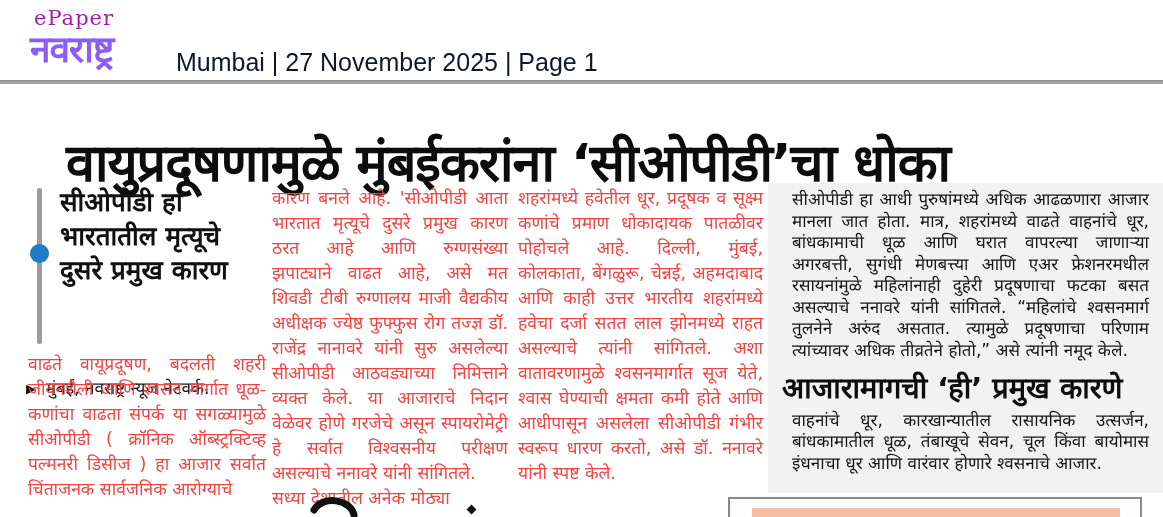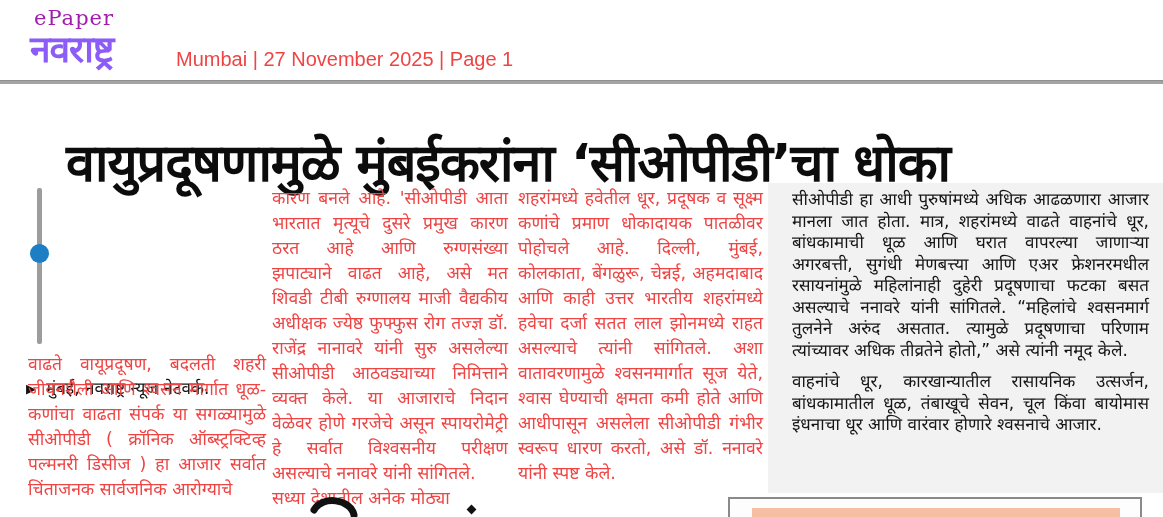--- a/index.html
+++ b/index.html
@@ -15,21 +15,21 @@
     font-size:21px;color:#a21caf;letter-spacing:1px;
   }
   .brand{
     position:absolute;left:30px;top:22px;
     font-size:37px;font-weight:700;color:#8b5cf6;
     letter-spacing:-1px;
   }
   .edition-line{
     position:absolute;left:176px;top:48px;
     font-family:"Liberation Sans","DejaVu Sans",sans-serif;
-    font-size:20px;color:#ef4444;text-align:center;
+    font-size:25px;color:#0f172a;text-align:center;
   }
   .header-rule{
     position:absolute;left:0;top:80px;width:1163px;height:3px;
     background:#a3a3a3;border-top:1px solid #8f8f8f;
   }
   .headline{
     position:absolute;left:58px;top:96px;width:1075px;
     font-size:52px;font-weight:700;color:#0c0c0c;
     line-height:1.25;letter-spacing:-1px;white-space:nowrap;margin-left:8px;
   }
@@ -100,37 +100,39 @@
 <div class="epaper-label">ePaper</div>
 <div class="brand">नवराष्ट्र</div>
 <div class="edition-line">Mumbai | 27 November 2025 | Page 1</div>
 <div class="header-rule"></div>
 
 <h1 class="headline">वायुप्रदूषणामुळे मुंबईकरांना ‘सीओपीडी’चा धोका</h1>
 
 <div class="standfirst-wrap">
   <div class="standfirst-bar"></div>
   <div class="standfirst-bullet"></div>
+  <div class="standfirst-text">सीओपीडी हा भारतातील मृत्यूचे दुसरे प्रमुख कारण</div>
 </div>
 
 <div class="byline">
   <span class="byline-arrow">▶</span><span>मुंबई, नवराष्ट्र न्यूज नेटवर्क.</span>
 </div>
 
 <div class="body-col col1">वाढते वायूप्रदूषण, बदलती शहरी जीवनशैली आणि श्वसन मार्गात धूळ-कणांचा वाढता संपर्क या सगळ्यामुळे सीओपीडी ( क्रॉनिक ऑब्स्ट्रक्टिव्ह पल्मनरी डिसीज ) हा आजार सर्वात चिंताजनक सार्वजनिक आरोग्याचे</div>
 
 <div class="body-col col2">
   <div>कारण बनले आहे. 'सीओपीडी आता भारतात मृत्यूचे दुसरे प्रमुख कारण ठरत आहे आणि रुग्णसंख्या झपाट्याने वाढत आहे, असे मत शिवडी टीबी रुग्णालय माजी वैद्यकीय अधीक्षक ज्येष्ठ फुफ्फुस रोग तज्ज्ञ डॉ. राजेंद्र नानावरे यांनी सुरु असलेल्या सीओपीडी आठवड्याच्या निमित्ताने व्यक्त केले. या आजाराचे निदान वेळेवर होणे गरजेचे असून स्पायरोमेट्री हे सर्वात विश्वसनीय परीक्षण असल्याचे ननावरे यांनी सांगितले.</div>
   <div class="para2">सध्या देशातील अनेक मोठ्या</div>
 </div>
 
 <div class="body-col col3">शहरांमध्ये हवेतील धूर, प्रदूषक व सूक्ष्म कणांचे प्रमाण धोकादायक पातळीवर पोहोचले आहे. दिल्ली, मुंबई, कोलकाता, बेंगळुरू, चेन्नई, अहमदाबाद आणि काही उत्तर भारतीय शहरांमध्ये हवेचा दर्जा सतत लाल झोनमध्ये राहत असल्याचे त्यांनी सांगितले. अशा वातावरणामुळे श्वसनमार्गात सूज येते, श्वास घेण्याची क्षमता कमी होते आणि आधीपासून असलेला सीओपीडी गंभीर स्वरूप धारण करतो, असे डॉ. ननावरे यांनी स्पष्ट केले.</div>
 
 <div class="sidebar-panel">
   <p class="panel-body">सीओपीडी हा आधी पुरुषांमध्ये अधिक आढळणारा आजार मानला जात होता. मात्र, शहरांमध्ये वाढते वाहनांचे धूर, बांधकामाची धूळ आणि घरात वापरल्या जाणाऱ्या अगरबत्ती, सुगंधी मेणबत्त्या आणि एअर फ्रेशनरमधील रसायनांमुळे महिलांनाही दुहेरी प्रदूषणाचा फटका बसत असल्याचे ननावरे यांनी सांगितले. “महिलांचे श्वसनमार्ग तुलनेने अरुंद असतात. त्यामुळे प्रदूषणाचा परिणाम त्यांच्यावर अधिक तीव्रतेने होतो,” असे त्यांनी नमूद केले.</p>
+  <h2 class="panel-heading second">आजारामागची ‘ही’ प्रमुख कारणे</h2>
   <p class="panel-body">वाहनांचे धूर, कारखान्यातील रासायनिक उत्सर्जन, बांधकामातील धूळ, तंबाखूचे सेवन, चूल किंवा बायोमास इंधनाचा धूर आणि वारंवार होणारे श्वसनाचे आजार.</p>
 </div>
 
 <div class="cutoff-letter">
   <svg width="54" height="22" viewBox="0 0 54 22">
     <path d="M 48 20 C 45 4, 16 0, 8 15" stroke="#111" stroke-width="7" fill="none" stroke-linecap="round"></path>
   </svg>
 </div>
 <div class="cutoff-diamond"></div>
 

